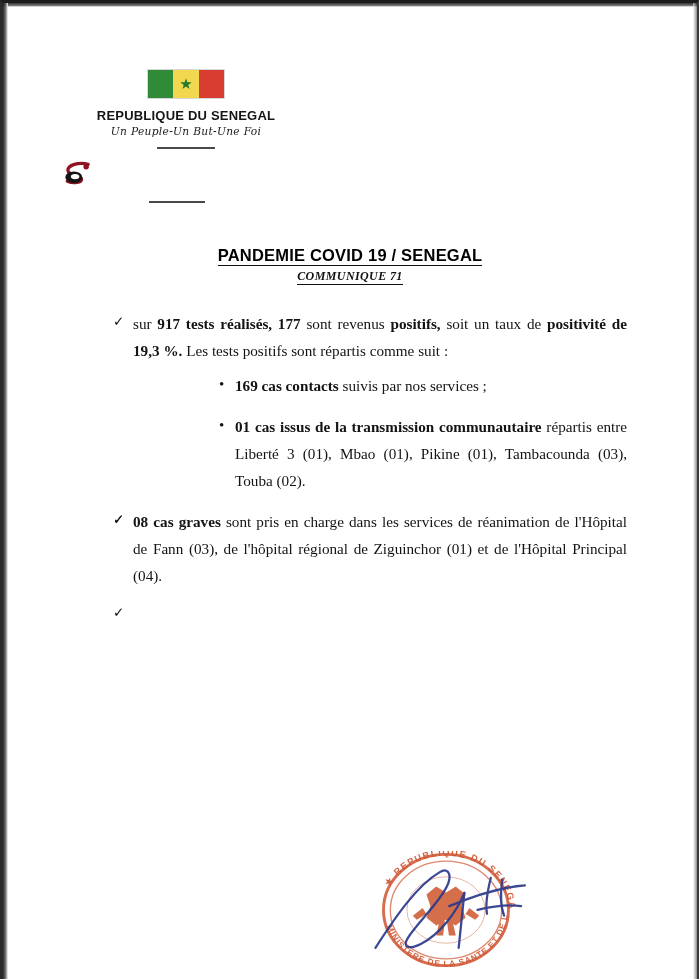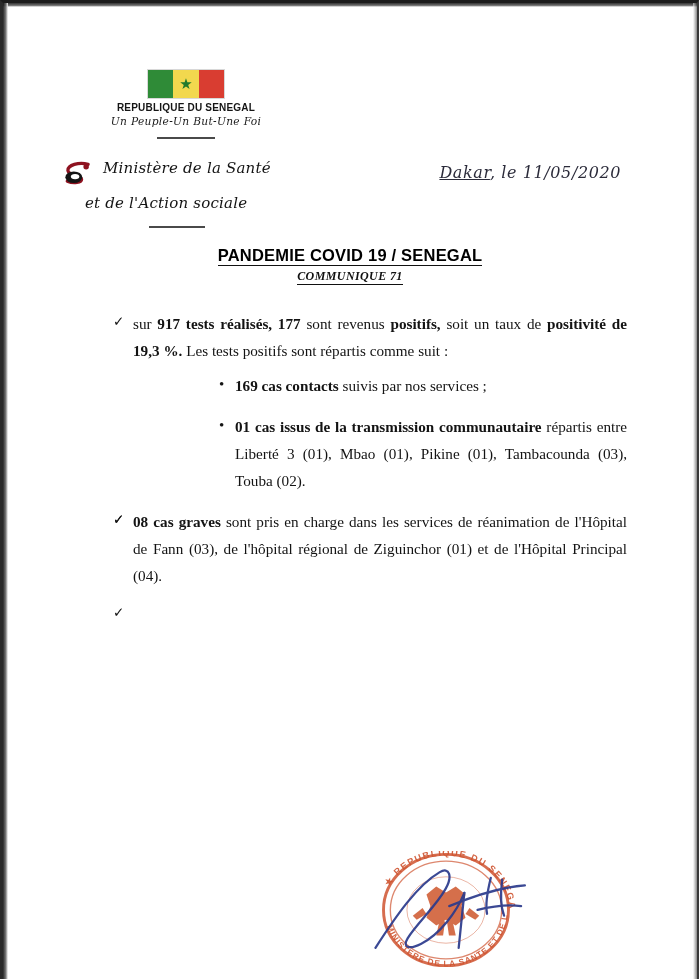--- a/index.html
+++ b/index.html
@@ -60,24 +60,24 @@
   .flag .star {
     position: absolute;
     top: 50%; left: 50%;
     transform: translate(-50%,-50%);
     color: #237a2c;
     font-size: 15px;
     line-height: 1;
   }
   .rep-title {
     font-family: "Liberation Sans", "DejaVu Sans", sans-serif;
-    font-size: 10px;
+    font-size: 13px;
     font-weight: bold;
     letter-spacing: .2px;
-    margin-top: 3px;
+    margin-top: 9px;
     color: #151515;
     text-align: center;
   }
   .motto {
     font-family: "DejaVu Serif", "Liberation Serif", serif;
     font-style: italic;
     font-size: 11px;
     letter-spacing: .3px;
     margin-top: 2px;
     color: #1a1a1a;
@@ -253,29 +253,24 @@
   </div>
 
   <div class="ministry-block">
     <div class="ministry-row">
       <svg class="ministry-logo" viewBox="0 0 60 40">
         <path d="M44 5 C30 1, 12 6, 13 15 C14 23, 34 22, 34 28 C34 33, 22 35, 12 31" fill="none" stroke="#8e1220" stroke-width="5" stroke-linecap="round"></path>
         <ellipse cx="22" cy="25" rx="13" ry="9" fill="#141414"></ellipse>
         <ellipse cx="24" cy="24" rx="6.5" ry="4" fill="#ffffff"></ellipse>
         <circle cx="41" cy="9" r="4.2" fill="#8e1220"></circle>
       </svg>
-      <div class="ministry-name">Ministère de la Santé</div>
     </div>
-    <div class="ministry-name-2">et de l'Action sociale</div>
     <div class="rule-2"></div>
   </div>
 
-  <div class="date-line">
-    <span class="city">Dakar</span><span>, le</span>&nbsp;<span>11/05/2020</span>
-  </div>
 
   <div class="doc-title">
     <span class="u">PANDEMIE COVID 19 / SENEGAL</span>
   </div>
   <div class="doc-subtitle">
     <span class="u">COMMUNIQUE 71</span>
   </div>
 
   <div class="body">
 

